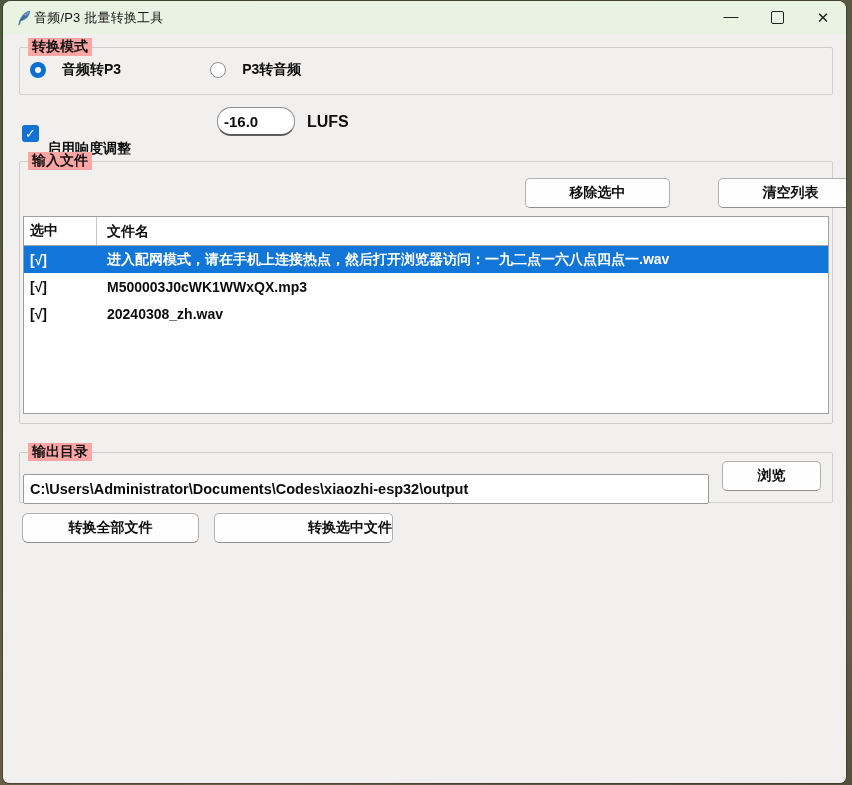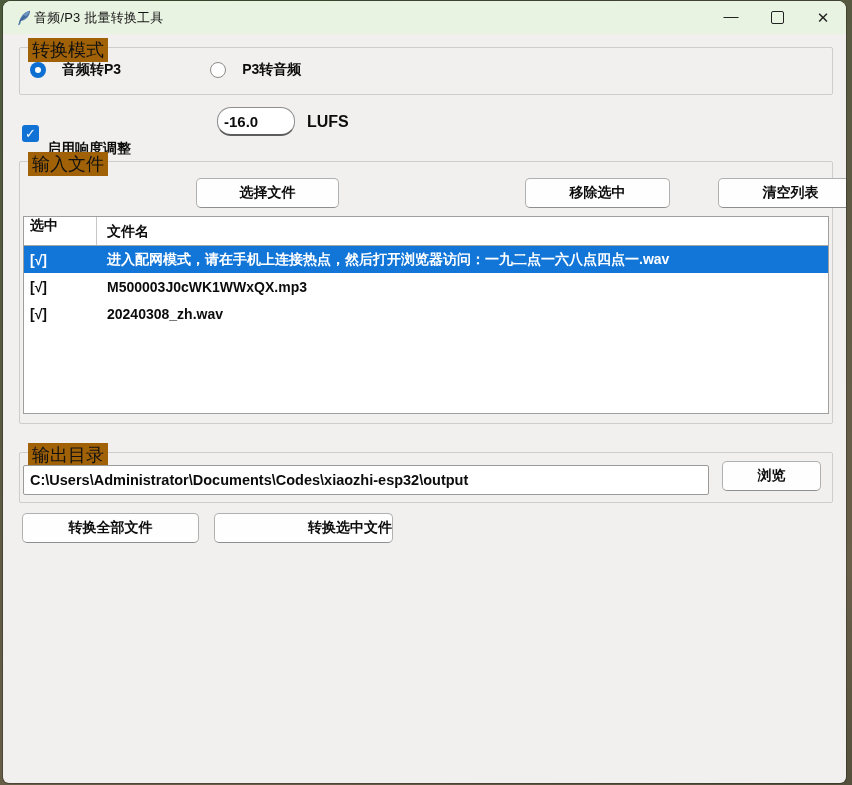--- a/index.html
+++ b/index.html
@@ -25,22 +25,22 @@
   .tb-btn{width:46px;height:100%;display:flex;align-items:center;justify-content:center;color:#222;}
   .tb-btn .glyph{font-size:15px;line-height:1;}
   .min-glyph{font-size:14px;transform:translateY(-2px);}
   .max-box{width:11px;height:11px;border:1.4px solid #222;border-radius:2px;}
   .close-glyph{font-size:15px;}
   
   .group{
     position:absolute;border:1px solid #cdcdcb;border-radius:2px;background:transparent;
   }
   .group-label{
-    position:absolute;top:-10px;left:8px;background:#a16207;padding:0 4px;
-    font-size:18px;font-weight:400;color:#111;white-space:nowrap;
+    position:absolute;top:-10px;left:8px;background:#fca5a5;padding:0 4px;
+    font-size:14px;font-weight:700;color:#111;white-space:nowrap;
   }
   
   .radio-row{position:absolute;left:10px;top:13px;display:flex;align-items:center;}
   .radio{display:flex;align-items:center;}
   .radio-circle{width:16px;height:16px;border-radius:50%;box-sizing:border-box;flex:0 0 auto;}
   .radio-on{background:#0d6fd1;position:relative;}
   .radio-on::after{content:"";position:absolute;left:5px;top:5px;width:6px;height:6px;border-radius:50%;background:#fff;}
   .radio-off{background:#fff;border:1px solid #8a8a8a;}
   .radio-text{margin-left:16px;font-size:14px;font-weight:700;color:#0c0c0c;}
   
@@ -65,21 +65,21 @@
     font-size:14px;font-weight:700;color:#0c0c0c;cursor:default;
   }
   
   .file-table{
     position:absolute;left:3px;top:54px;width:806px;height:198px;box-sizing:border-box;
     background:#fff;border:1px solid #9f9f9f;overflow:hidden;
   }
   .ft-header{display:flex;height:28px;border-bottom:1px solid #a8a8a8;background:#fff;align-items:center;}
   .ft-col1{width:73px;box-sizing:border-box;padding-left:6px;flex:0 0 auto;}
   .ft-col2{flex:1;padding-left:10px;}
-  .ft-header .ft-col1{height:100%;display:flex;border-right:1px solid #c6c6c6;}
+  .ft-header .ft-col1{height:100%;display:flex;align-items:center;border-right:1px solid #c6c6c6;}
   .ft-header span, .ft-row span{font-size:14px;font-weight:700;color:#0c0c0c;white-space:nowrap;}
   .ft-row{display:flex;height:27px;align-items:center;}
   .ft-row.selected{background:#1276d9;}
   .ft-row.selected span{color:#fff;}
   
   .path-entry{
     position:absolute;box-sizing:border-box;background:#fff;border:1px solid #9a9a9a;border-radius:2px;
     font-size:14.5px;font-weight:700;color:#0c0c0c;padding:0 6px;
     font-family:"Liberation Sans","DejaVu Sans",sans-serif;
   }
@@ -133,23 +133,20 @@
         <span>✓</span>
       </span>
     <span class="check-text">启用响度调整</span>
   </div>
   <input class="lufs-entry" value="-16.0" style="">
   <span class="lufs-unit">LUFS</span>
 
   <div class="group" style="left:16px;top:160px;width:812px;height:261px;">
     <span class="group-label">输入文件</span>
 
-    <div class="btn" style="left:176px;top:16px;width:143px;">
-      <span>选择文件</span>
-    </div>
     <div class="btn" style="left:505px;top:16px;width:145px;">
       <span>移除选中</span>
     </div>
     <div class="btn" style="left:698px;top:16px;width:145px;">
       <span>清空列表</span>
     </div>
 
     <div class="file-table">
       <div class="ft-header">
         <div class="ft-col1">
@@ -167,27 +164,27 @@
       </div>
       <div class="ft-row">
         <div class="ft-col1"><span>[√]</span></div>
         <div class="ft-col2"><span>20240308_zh.wav</span></div>
       </div>
     </div>
   </div>
 
   <div class="group" style="left:16px;top:451px;width:812px;height:49px;">
     <span class="group-label">输出目录</span>
-    <input class="path-entry" style="left: 3px; top: 12px; width: 686px; height: 30px;" value="C:\Users\Administrator\Documents\Codes\xiaozhi-esp32\output">
+    <input class="path-entry" style="left: 3px; top: 21px; width: 686px; height: 30px;" value="C:\Users\Administrator\Documents\Codes\xiaozhi-esp32\output">
     <div class="btn" style="left:702px;top:8px;width:99px;">
       <span>浏览</span>
     </div>
   </div>
 
-  <div class="btn" style="left:19px;top:512px;width:177px;">
+  <div class="btn" style="left:19px;top:512px;width:177px;border-radius:6px;">
     <span>转换全部文件</span>
   </div>
   <div class="btn" style="left:211px;top:512px;width:179px;justify-content:flex-end;">
     <span>转换选中文件</span>
   </div>
 
 
 </div>
 
 </body></html>

